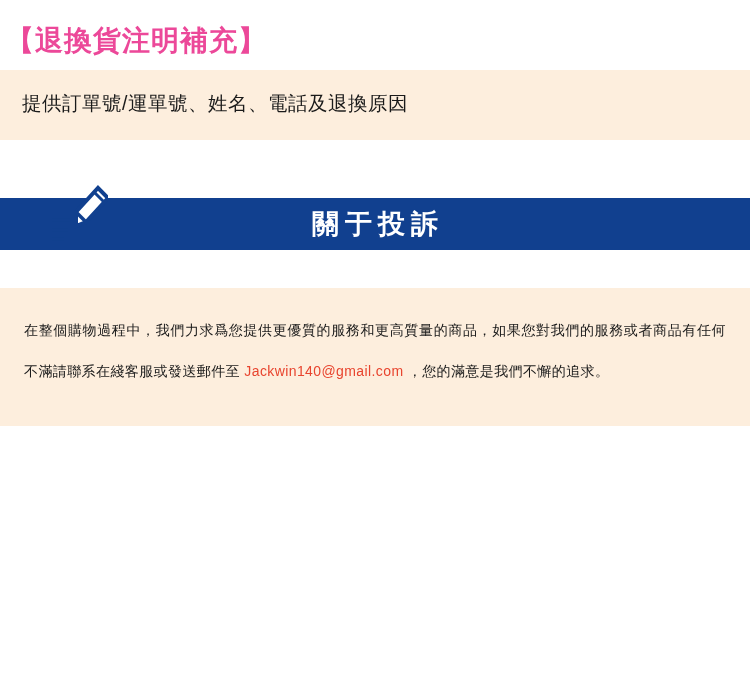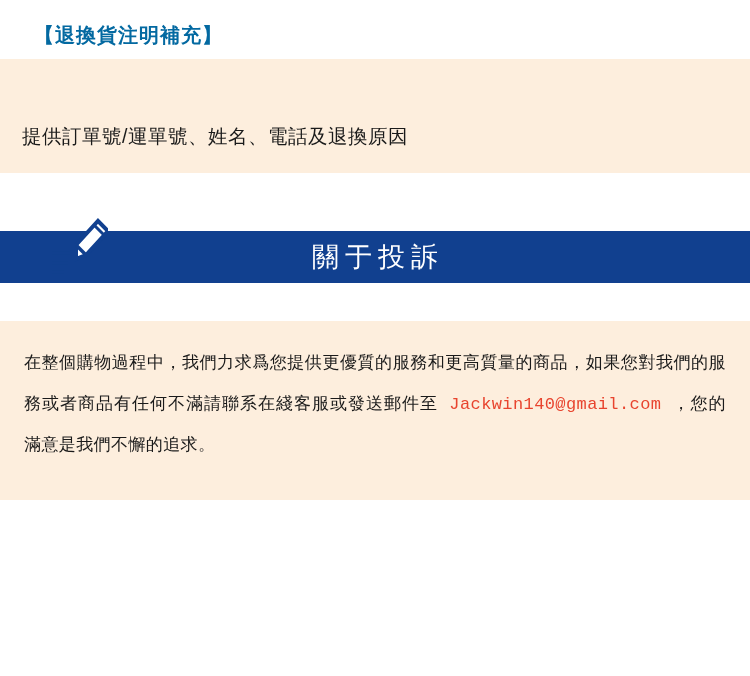--- a/index.html
+++ b/index.html
@@ -27,44 +27,43 @@
     font-size: 20px;
     color: #1a1a1a;
     letter-spacing: 0.5px;
     padding-left: 68px;
     line-height: 44px;
     white-space: nowrap;
   }
 
   
   .bracket-heading {
-    font-size: 20px;
+    font-size: 28px;
     font-weight: bold;
-    color: #0369a1;
-    padding-left: 34px;
+    color: #ec4899;
+    padding-left: 6px;
     margin-top: 22px;
     margin-bottom: 10px;
     letter-spacing: 1px;
     white-space: nowrap;
   }
 
   
   .note-block {
     background: #fdeedd;
     padding: 14px 0 18px 0;
     margin: 0;
   }
   .note-line {
     font-size: 19.5px;
     color: #1a1a1a;
     padding-left: 22px;
     line-height: 38px;
     letter-spacing: 0.5px;
     white-space: nowrap;
-    margin-top: 44px;
   }
 
   
   .banner-wrap {
     position: relative;
     margin-top: 42px;
     height: 76px;
   }
   .banner-bar {
     position: absolute;
@@ -73,46 +72,45 @@
     top: 16px;
     height: 52px;
     background: #11408f;
     display: flex;
     align-items: center;
     justify-content: center;
   }
   .banner-title {
     color: #ffffff;
     font-size: 27px;
-    font-weight: normal;
+    font-weight: bold;
     letter-spacing: 6px;
     text-indent: 6px;
   }
   .banner-icon {
     position: absolute;
     left: 36px;
     top: 0px;
     width: 72px;
     height: 72px;
     z-index: 3;
   }
 
   
   .body-block {
     background: #fdeedd;
     margin-top: 30px;
     padding: 22px 24px 34px 24px;
   }
   .body-para {
-    font-size: 17px;
+    font-size: 14px;
     color: #1a1a1a;
     line-height: 41px;
     letter-spacing: 0.4px;
     text-align: justify;
-    font-family: Liberation Mono, monospace;
   }
   .email {
     color: #e8442e;
   }
   .spacer-bottom {
     height: 70px;
     background: #ffffff;
   }
 </style>
 </head>

